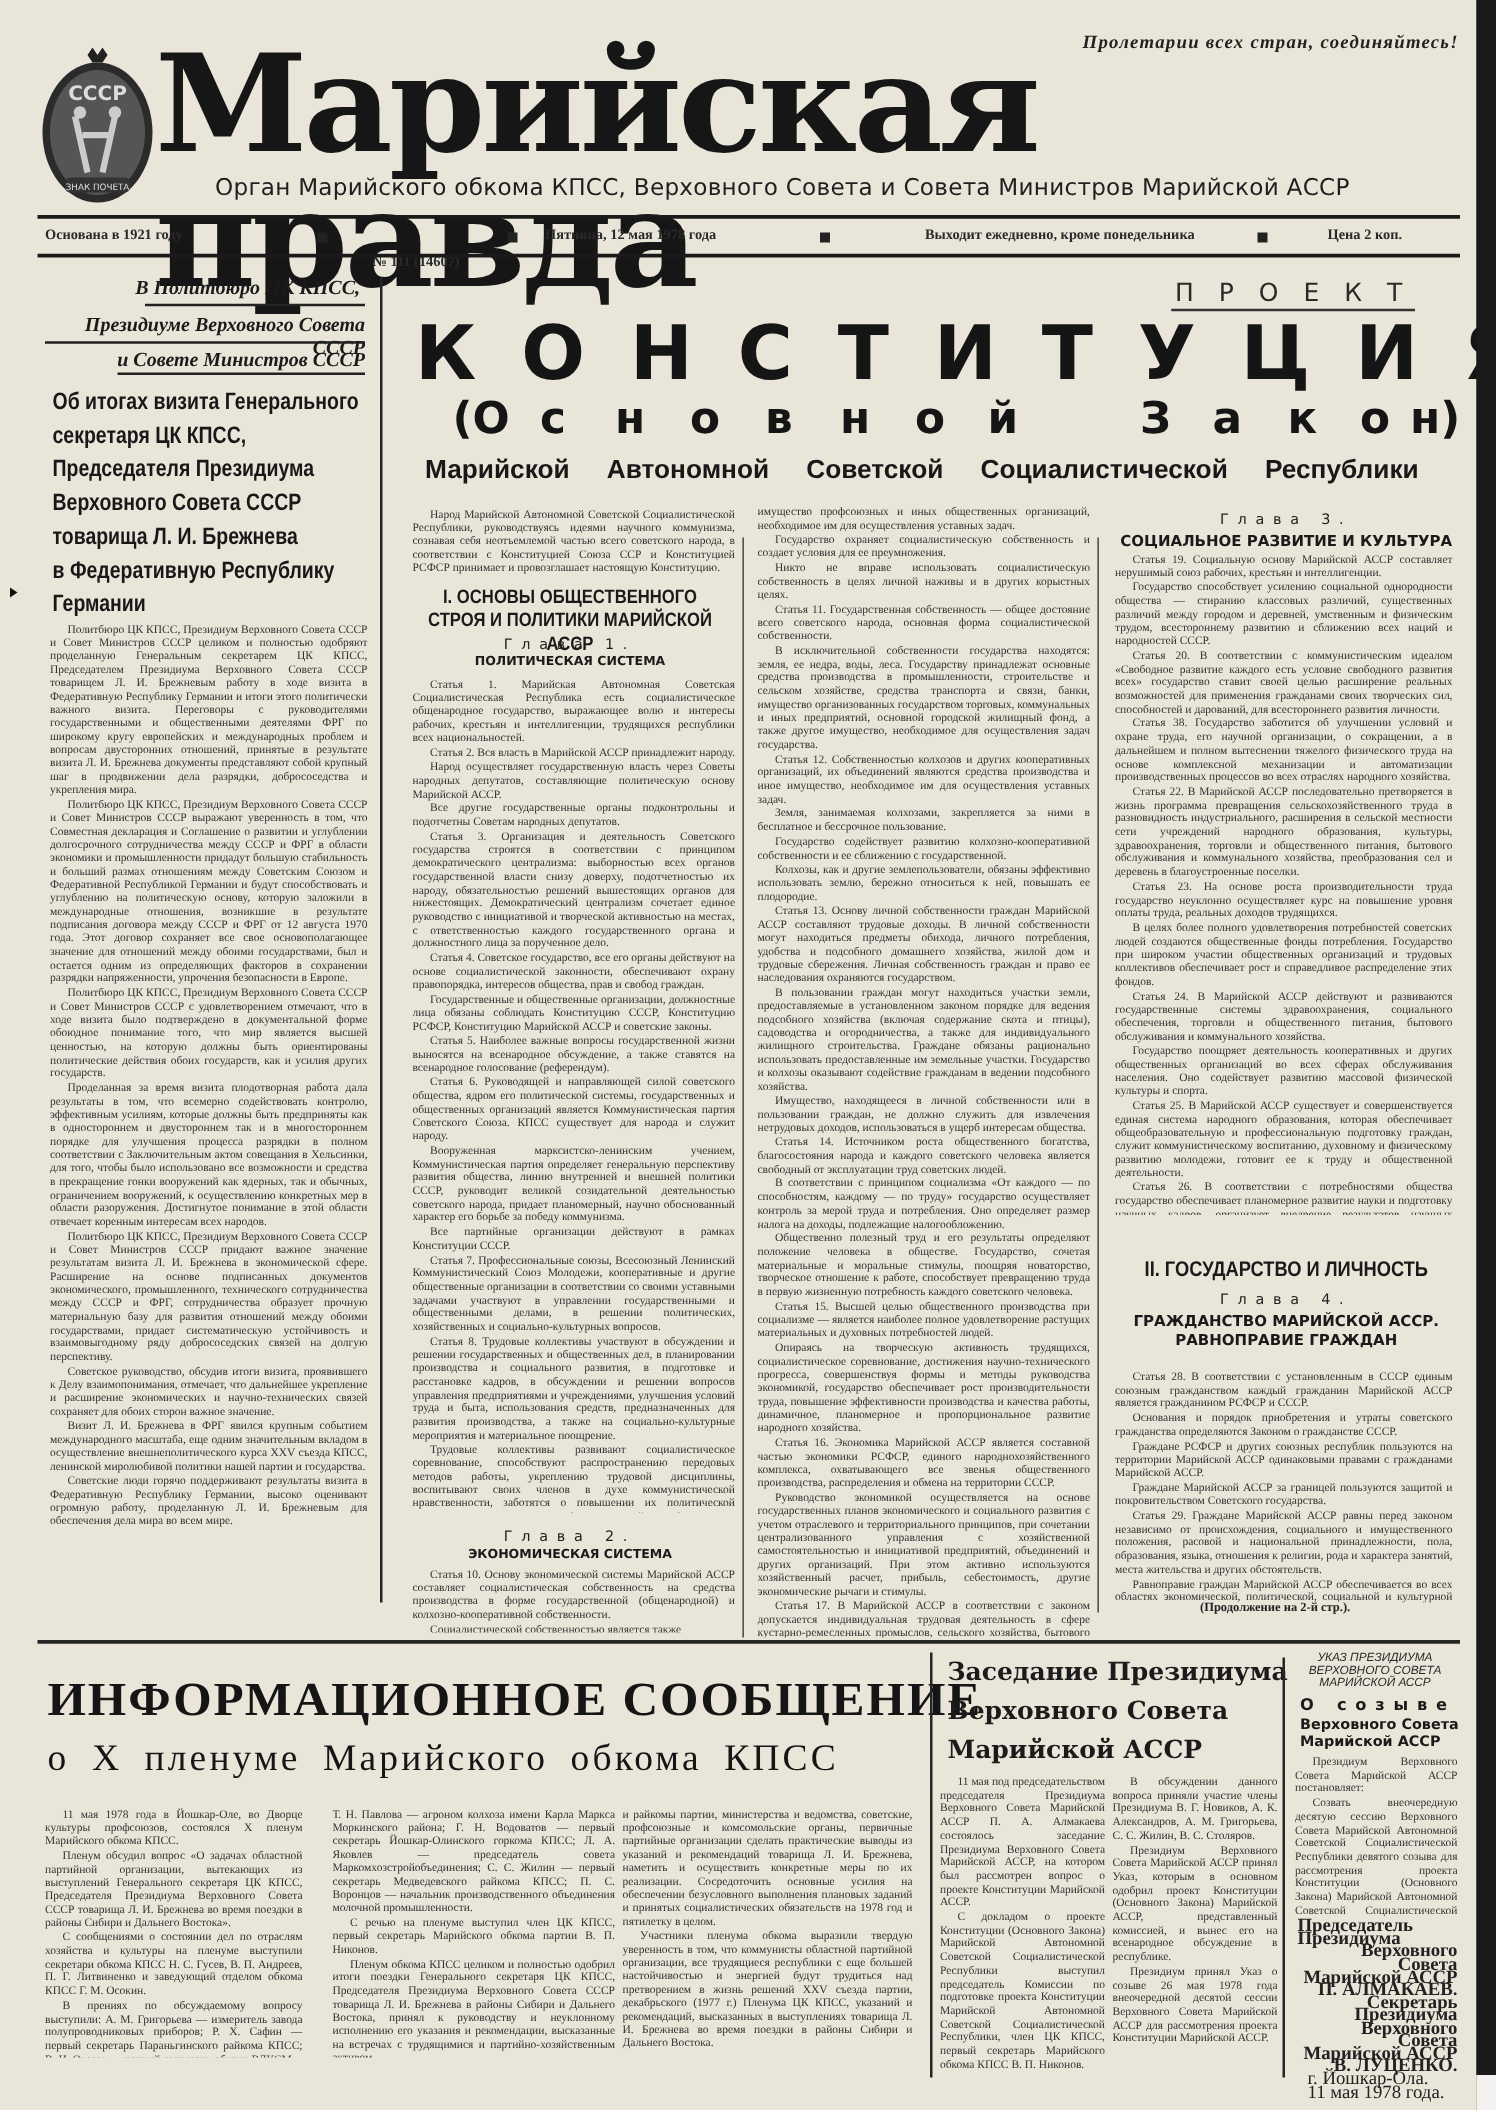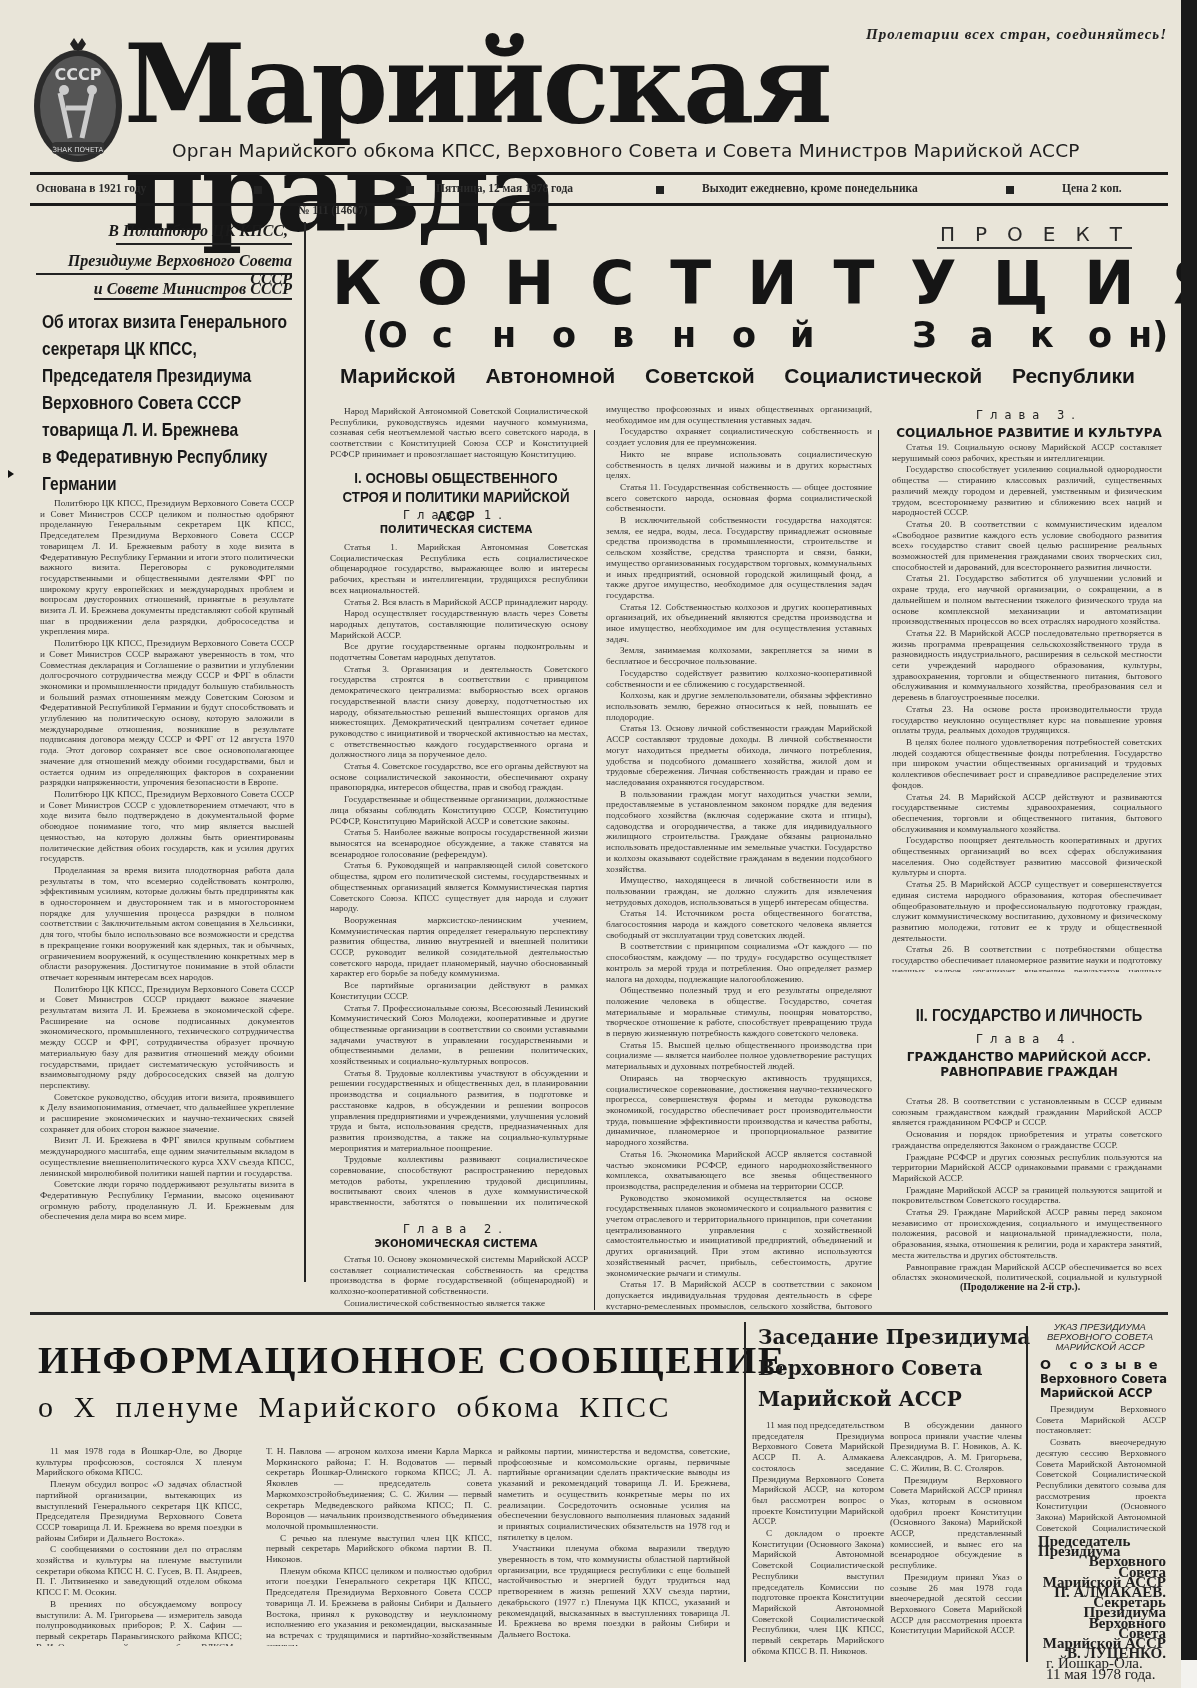--- a/index.html
+++ b/index.html
@@ -78,21 +78,21 @@
 
   <div class="rule-thick" style="top:172px;"></div>
 
   <div class="infobar">
     <span style="left:0;">Основана в 1921 году</span>
     <span style="left:218px; top:4px;" class="sq"></span>
     <span style="left:262px;margin-top:22px;">№ 111 (14607)</span>
     <span style="left:370px; top:4px;" class="sq"></span>
     <span style="left:400px;">Пятница, 12 мая 1978 года</span>
     <span style="left:620px; top:4px;" class="sq"></span>
-    <span style="left:666px;">Выходит ежедневно, кроме понедельника</span>
+    <span style="left:704px;">Выходит ежедневно, кроме понедельника</span>
     <span style="left:970px; top:4px;" class="sq"></span>
     <span style="left:1026px;">Цена 2 коп.</span>
   </div>
 
   <div class="rule-thick" style="top:203px;"></div>
 
   <div class="vline" style="left:304px; top:222px; height:1060px;"></div>
   <div class="vline" style="left:594px; top:430px; height:880px; width:1px;"></div>
   <div class="vline" style="left:878px; top:430px; height:860px; width:1px;"></div>
 
@@ -209,21 +209,21 @@
     <p>Статья 17. В Марийской АССР в соответствии с законом допускается индивидуальная трудовая деятельность в сфере кустарно-ремесленных промыслов, сельского хозяйства, бытового обслуживания населения, а также других видов деятельности, основанных исключительно на личном труде граждан и членов их семей. Государство регулирует индивидуальную трудовую деятельность, обеспечивая ее использование в интересах общества.</p>
 
   </div>
 
   <div class="glava" style="left:884px; top:408px; width:290px;">Глава 3.</div>
   <div class="chap-title" style="left:884px; top:426px; width:290px; font-size:12px;">СОЦИАЛЬНОЕ РАЗВИТИЕ И КУЛЬТУРА</div>
   <div class="body-text" style="left:892px; top:442px; width:270px; height:530px;">
     <p>Статья 19. Социальную основу Марийской АССР составляет нерушимый союз рабочих, крестьян и интеллигенции.</p>
     <p>Государство способствует усилению социальной однородности общества — стиранию классовых различий, существенных различий между городом и деревней, умственным и физическим трудом, всестороннему развитию и сближению всех наций и народностей СССР.</p>
     <p>Статья 20. В соответствии с коммунистическим идеалом «Свободное развитие каждого есть условие свободного развития всех» государство ставит своей целью расширение реальных возможностей для применения гражданами своих творческих сил, способностей и дарований, для всестороннего развития личности.</p>
-    <p>Статья 21. Государство заботится об улучшении условий и охране труда, его научной организации, о сокращении, а в дальнейшем и полном вытеснении тяжелого физического труда на основе комплексной механизации и автоматизации производственных процессов во всех отраслях народного хозяйства.</p>
+    <p>Статья 38. Государство заботится об улучшении условий и охране труда, его научной организации, о сокращении, а в дальнейшем и полном вытеснении тяжелого физического труда на основе комплексной механизации и автоматизации производственных процессов во всех отраслях народного хозяйства.</p>
     <p>Статья 22. В Марийской АССР последовательно претворяется в жизнь программа превращения сельскохозяйственного труда в разновидность индустриального, расширения в сельской местности сети учреждений народного образования, культуры, здравоохранения, торговли и общественного питания, бытового обслуживания и коммунального хозяйства, преобразования сел и деревень в благоустроенные поселки.</p>
     <p>Статья 23. На основе роста производительности труда государство неуклонно осуществляет курс на повышение уровня оплаты труда, реальных доходов трудящихся.</p>
     <p>В целях более полного удовлетворения потребностей советских людей создаются общественные фонды потребления. Государство при широком участии общественных организаций и трудовых коллективов обеспечивает рост и справедливое распределение этих фондов.</p>
     <p>Статья 24. В Марийской АССР действуют и развиваются государственные системы здравоохранения, социального обеспечения, торговли и общественного питания, бытового обслуживания и коммунального хозяйства.</p>
     <p>Государство поощряет деятельность кооперативных и других общественных организаций во всех сферах обслуживания населения. Оно содействует развитию массовой физической культуры и спорта.</p>
     <p>Статья 25. В Марийской АССР существует и совершенствуется единая система народного образования, которая обеспечивает общеобразовательную и профессиональную подготовку граждан, служит коммунистическому воспитанию, духовному и физическому развитию молодежи, готовит ее к труду и общественной деятельности.</p>
     <p>Статья 26. В соответствии с потребностями общества государство обеспечивает планомерное развитие науки и подготовку научных кадров, организует внедрение результатов научных исследований в народное хозяйство и другие сферы жизни.</p>
 
   </div>
 

